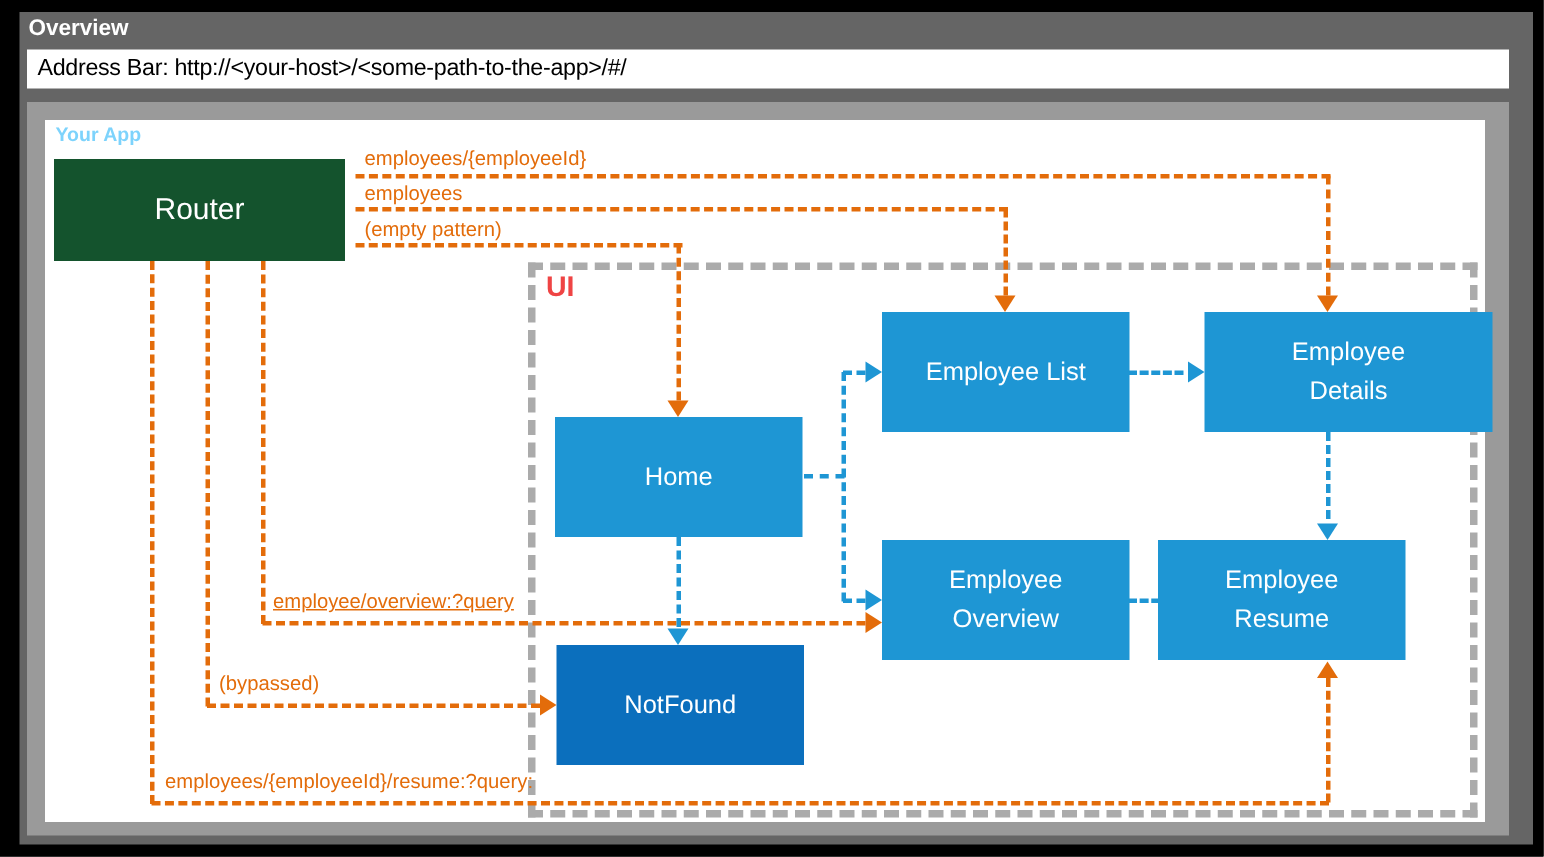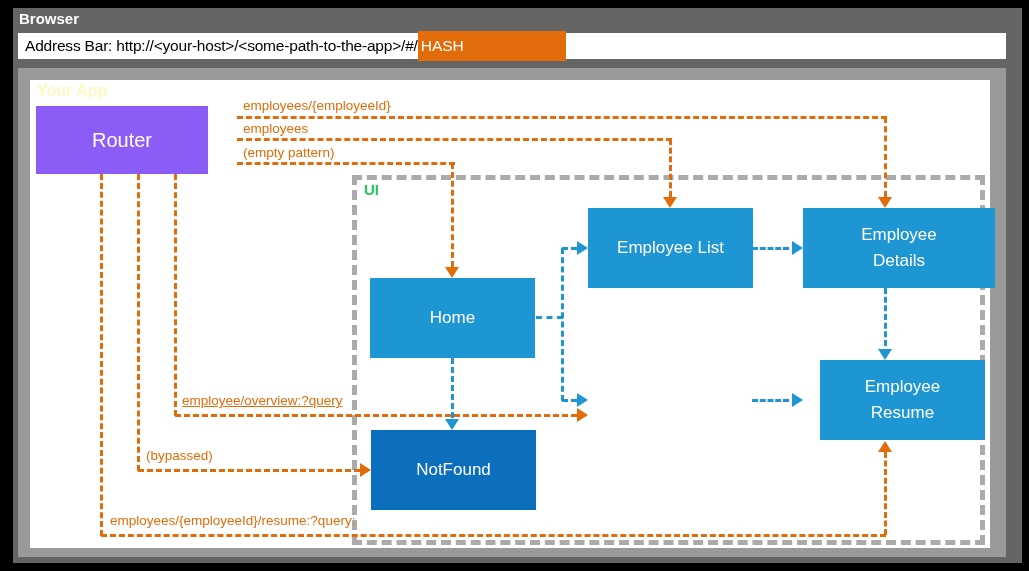--- a/index.html
+++ b/index.html
@@ -11,33 +11,33 @@
   .browser-title { position:absolute; left:19px; top:10px; color:#fff; font-size:15px; font-weight:bold; }
 
   .address-bar { position:absolute; left:18px; top:33px; width:988px; height:26px; background:#fff;
                  display:flex; align-items:center; }
   .address-text { color:#000; font-size:15.5px; padding-left:7px; white-space:nowrap; letter-spacing:-0.2px; }
   .hash-box { height:30px; width:148px; background:#E36C0A; color:#fff; font-size:15.5px;
               display:flex; align-items:center; padding-left:3px; flex:0 0 auto; }
 
   .app-frame { position:absolute; left:18px; top:68px; width:988px; height:489px; background:#9A9A9A; }
   .app-inner { position:absolute; left:30px; top:80px; width:960px; height:468px; background:#fff; }
-  .app-title { position:absolute; left:37px; top:82px; color:#fef9c3; font-size:16px; font-weight:bold; }
+  .app-title { position:absolute; left:37px; top:82px; color:#7dd3fc; font-size:13px; font-weight:bold; }
 
   .ui-box { position:absolute; left:352px; top:175px; width:633px; height:370px;
             border:5px dashed #ABABAB; }
-  .ui-label { position:absolute; left:364px; top:181px; color:#22c55e; font-size:15px; font-weight:bold; }
+  .ui-label { position:absolute; left:364px; top:181px; color:#ef4444; font-size:19px; font-weight:bold; }
 
   .node { position:absolute; display:flex; align-items:center; justify-content:center;
           color:#fff; font-size:17px; text-align:center; line-height:1.55; }
   .node.blue { background:#1E96D4; }
   .node.darkblue { background:#0B6FBD; }
   .node .wrap2 { max-width:112px; }
 
-  .router { position:absolute; left:36px; top:106px; width:172px; height:68px; background:#8b5cf6;
+  .router { position:absolute; left:36px; top:106px; width:194px; height:68px; background:#14532d;
             display:flex; align-items:center; justify-content:center; color:#fff; font-size:20px; }
 
   .oh { position:absolute; height:0; border-top:3px dashed #E36C0A; }
   .ov { position:absolute; width:0;  border-left:3px dashed #E36C0A; }
   .bh { position:absolute; height:0; border-top:3px dashed #1E96D4; }
   .bv { position:absolute; width:0;  border-left:3px dashed #1E96D4; }
 
   .arr { position:absolute; width:0; height:0; }
   .arr.r { border-top:7px solid transparent; border-bottom:7px solid transparent; border-left:11px solid #E36C0A; }
   .arr.d { border-left:7px solid transparent; border-right:7px solid transparent; border-top:11px solid #E36C0A; }
@@ -47,25 +47,24 @@
 
   .rlabel { position:absolute; color:#E36C0A; font-size:13.5px; white-space:nowrap; }
 </style>
 </head>
 <body>
 
 <div class="stage">
 
   <div class="window"></div>
 
-  <div class="browser-title">Browser</div>
+  <div class="browser-title">Overview</div>
 
   <div class="address-bar">
     <span class="address-text">Address Bar: http://&lt;your-host&gt;/&lt;some-path-to-the-app&gt;/#/</span>
-    <span class="hash-box">HASH</span>
   </div>
 
   <div class="app-frame"></div>
   <div class="app-inner"></div>
   <div class="app-title">Your App</div>
 
   <div class="ui-box"></div>
   <div class="ui-label">UI</div>
 
   <div class="oh" style="left:237px; top:116px; width:650px;"></div>
@@ -115,22 +114,25 @@
   </div>
 
   <div class="node blue" style="left:588px; top:208px; width:165px; height:80px;text-align:center;">
     <span>Employee List</span>
   </div>
 
   <div class="node blue" style="left:803px; top:208px; width:192px; height:80px;">
     <span class="wrap2">Employee Details</span>
   </div>
 
+  <div class="node blue" style="left:588px; top:360px; width:165px; height:80px;">
+    <span class="wrap2">Employee Overview</span>
+  </div>
 
-  <div class="node blue" style="left:820px; top:360px; width:165px; height:80px;">
+  <div class="node blue" style="left:772px; top:360px; width:165px; height:80px;">
     <span class="wrap2">Employee Resume</span>
   </div>
 
   <div class="node darkblue" style="left:371px; top:430px; width:165px; height:80px;">
     <span>NotFound</span>
   </div>
 
   <div class="rlabel" style="left:243px; top:98px;">employees/{employeeId}</div>
   <div class="rlabel" style="left:243px; top:121px;text-align:center;">employees</div>
   <div class="rlabel" style="left:243px; top:145px;">(empty pattern)</div>

